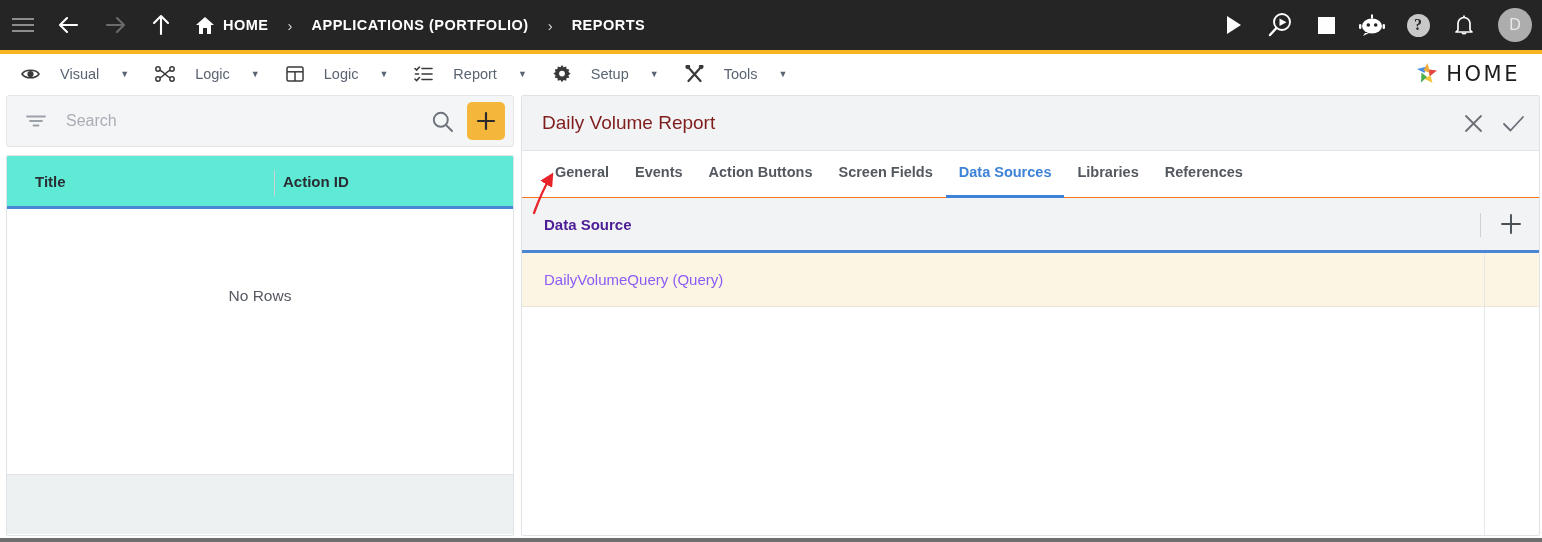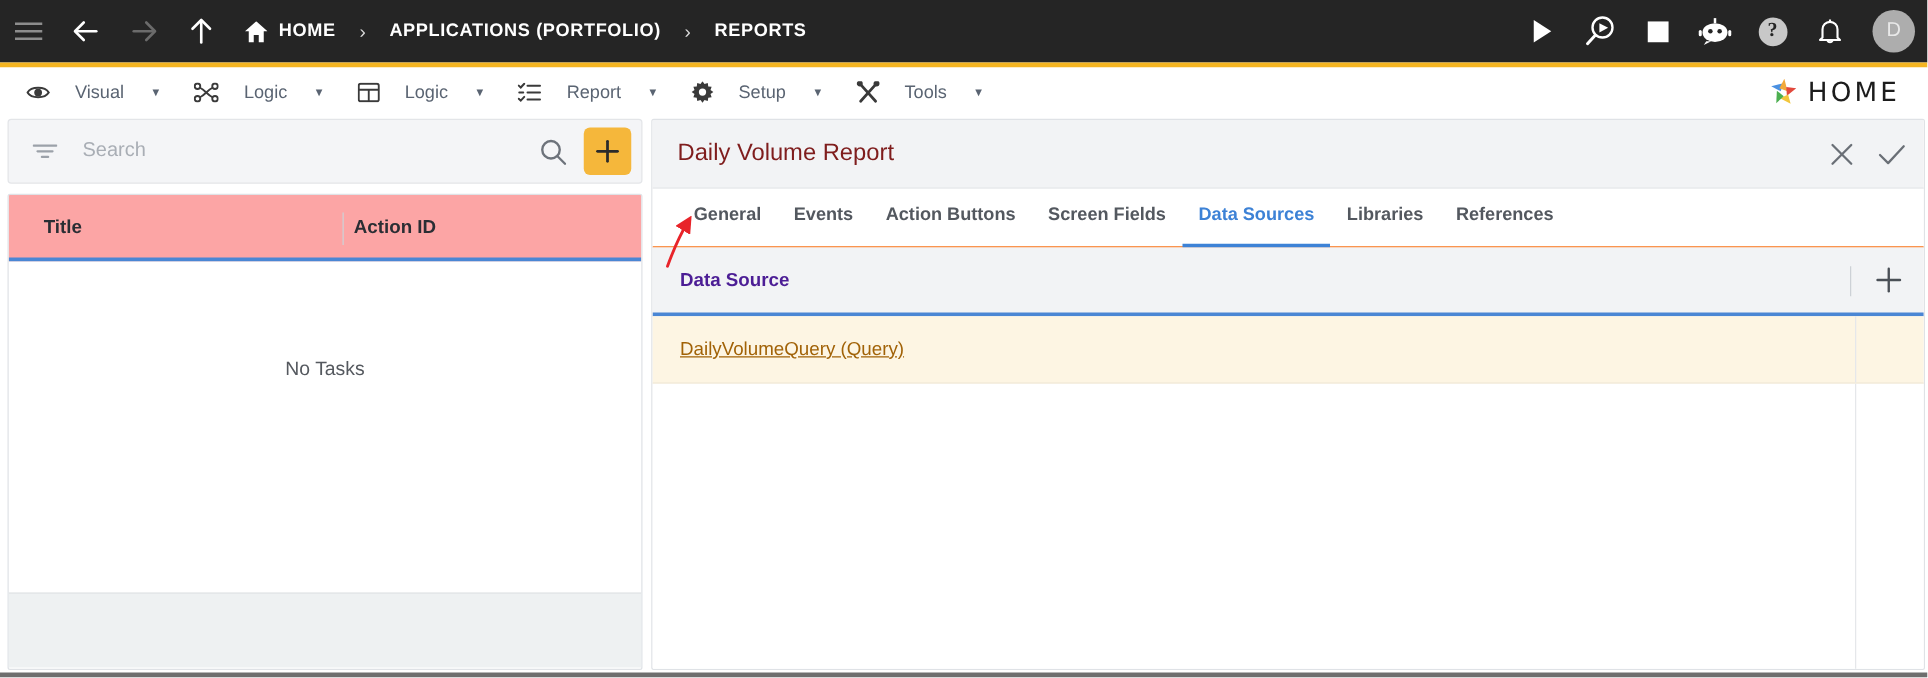--- a/index.html
+++ b/index.html
@@ -104,21 +104,21 @@
     margin-right: 8px; border: none; cursor: pointer;
   }
   .plus-btn svg { color: #2b2b2b; }
 
   .gridcard {
     position: absolute; top: 60px; left: 0; width: 508px; height: 381px;
     border: 1px solid #dfe2e6; background: #fff; border-radius: 2px;
     overflow: hidden;
   }
   .grid-head {
-    height: 53px; background: #fca5a5;
+    height: 53px; background: #5eead4;
     display: flex; align-items: center;
     border-bottom: 3px solid #4a86d4;
     position: relative;
   }
   .gh-cell {
     font-size: 15px; font-weight: 700; color: #2a2e34;
   }
   .gh-title { margin-left: 28px; }
   .gh-divider {
     position: absolute; left: 267px; top: 14px;
@@ -184,21 +184,21 @@
   .ds-add {
     position: absolute; right: 16px; color: #4a4f56;
     display: flex; align-items: center; cursor: pointer;
   }
   .ds-row {
     height: 54px; background: #fdf5e3;
     border-bottom: 1px solid #eee6d4;
     display: flex; align-items: center; position: relative;
   }
   .ds-row-label {
-    margin-left: 22px; font-size: 15px; color: #a16207; text-decoration: underline;
+    margin-left: 22px; font-size: 15px; color: #8b5cf6;
   }
   .ds-col-div {
     position: absolute; left: 962px; top: 0; bottom: 0;
     width: 1px; background: #e5e7ea;
   }
   .ds-rest {
     position: relative; height: 275px; background: #fff;
   }
   .ds-rest .ds-col-div { top: 0; bottom: 0; }
 
@@ -430,21 +430,21 @@
       </button>
     </div>
 
     <div class="gridcard">
       <div class="grid-head">
         <span class="gh-cell gh-title">Title</span>
         <span class="gh-divider"></span>
         <span class="gh-cell gh-action">Action ID</span>
       </div>
       <div class="grid-body">
-        <span class="no-rows">No Tasks</span>
+        <span class="no-rows">No Rows</span>
       </div>
       <div class="grid-foot"></div>
     </div>
   </div>
 
   <div class="mainpanel">
 
     <div class="mp-header">
       <span class="mp-title">Daily Volume Report</span>
       <div class="mp-actions">

